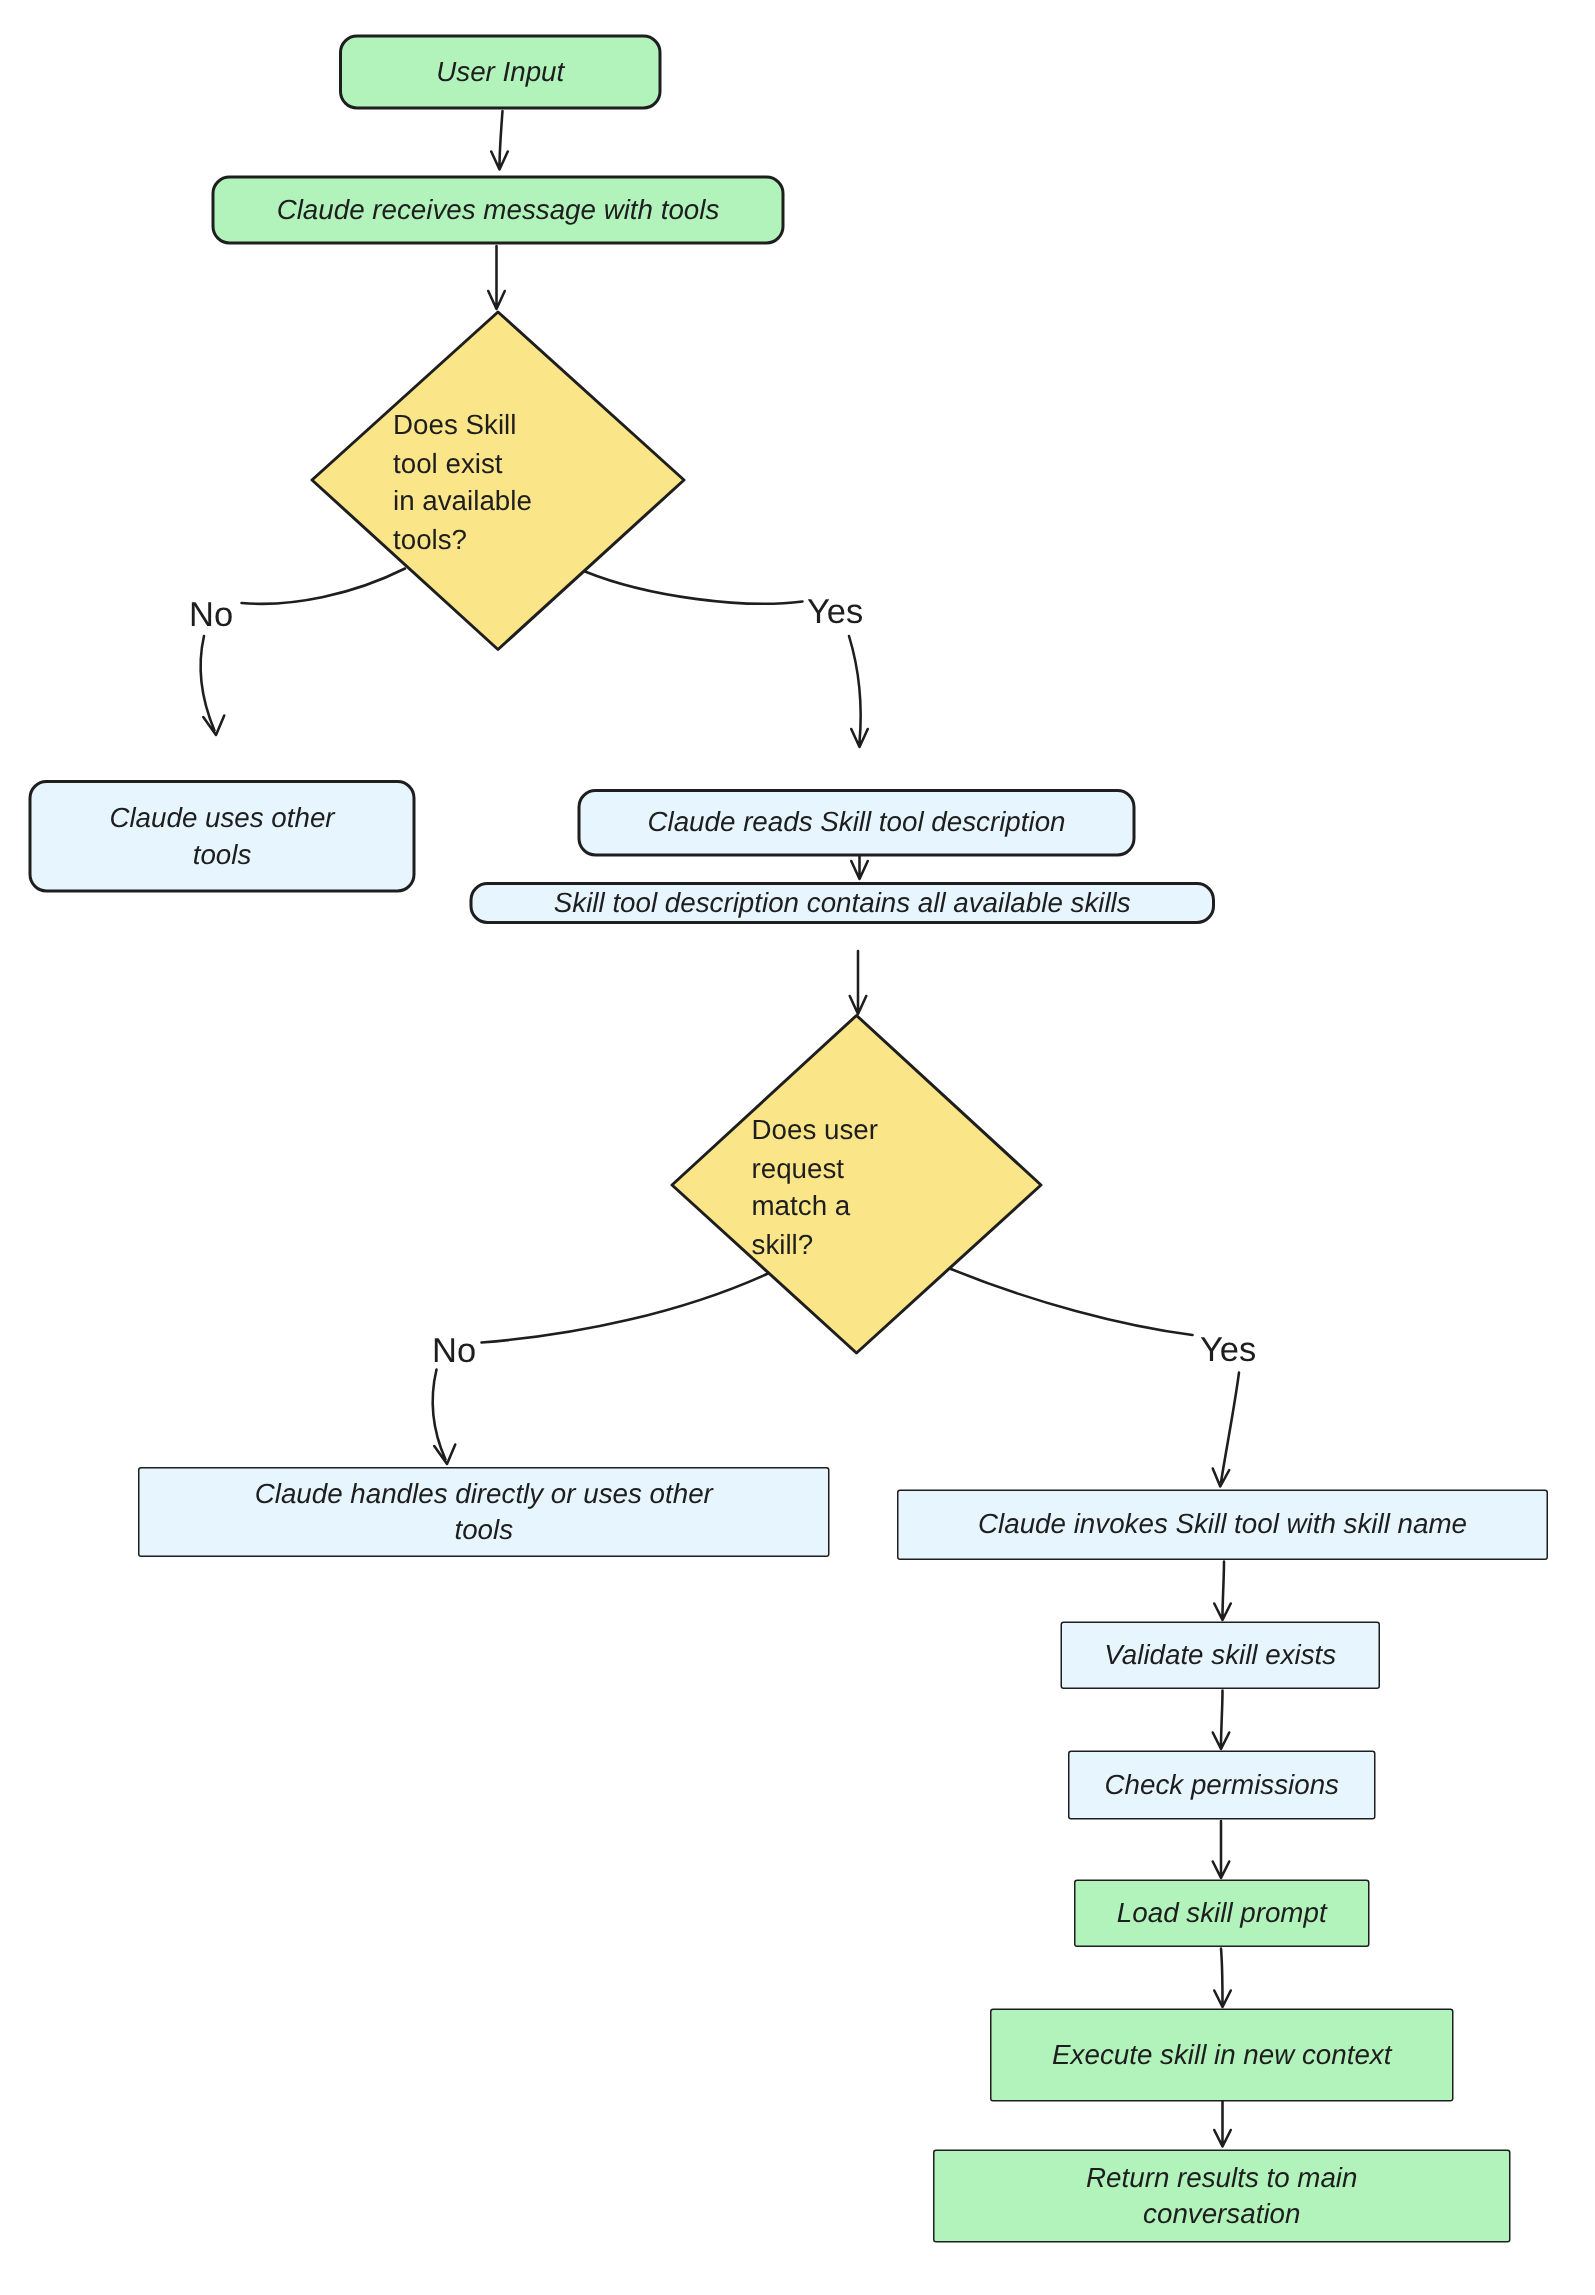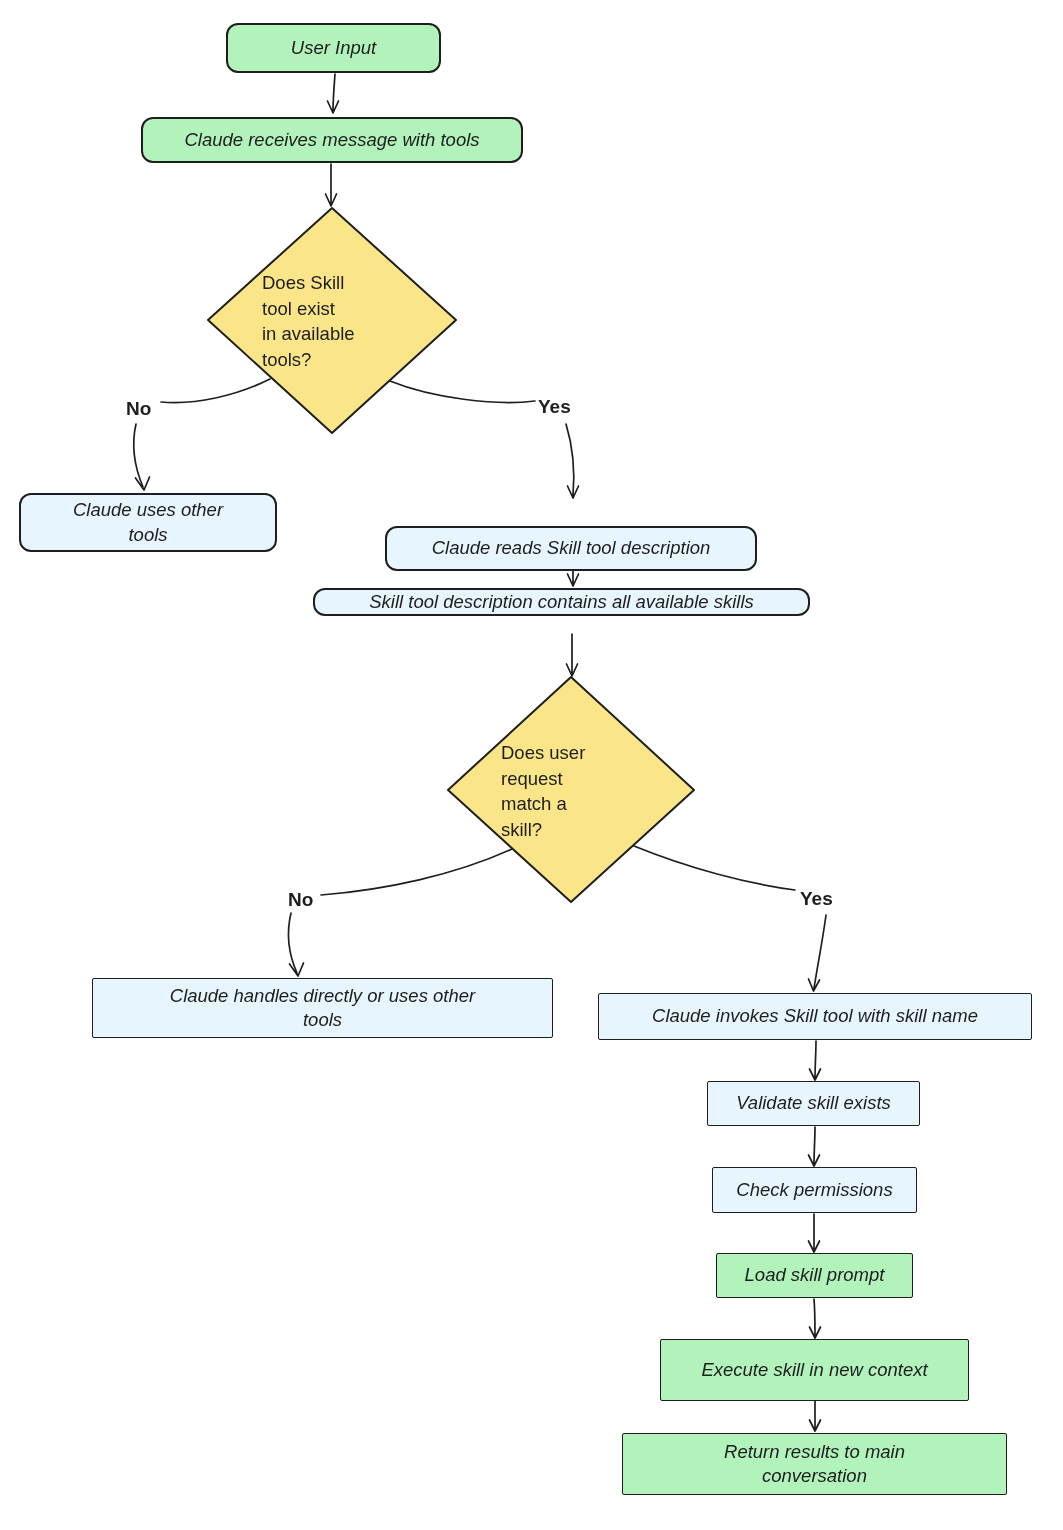--- a/index.html
+++ b/index.html
@@ -45,23 +45,22 @@
   .oneline { white-space: nowrap; }
   .dtext {
     position: absolute;
     text-align: left;
     font-size: 18.5px;
     line-height: 25.5px;
     white-space: pre-line;
   }
   .elabel {
     position: absolute;
-    font-size: 19px;
+    font-size: 23px;
     line-height: 20px;
-    font-weight: bold;
   }
 </style>
 </head>
 <body>
 
 <div class="canvas">
 
   <svg class="wires" viewBox="0 0 1063 1530">
     <g>
       <path class="edge" d="M335,74 C334,88 333,100 333,111 M327.5,101 L333,113 L338.5,101"></path>
@@ -92,21 +91,21 @@
 
   <div class="dtext" style="left:262px; top:270px; width:140px;">Does Skill
 tool exist
 in available
 tools?</div>
 
   <div class="elabel" style="left:126px; top:399px;">No</div>
 
   <div class="elabel" style="left:538px; top:397px;">Yes</div>
 
-  <div class="node rounded blue" style="left:19px; top:493px; width:258px; height:59px; padding:2px 32px;">Claude uses other tools</div>
+  <div class="node rounded blue" style="left:19px; top:520px; width:258px; height:75px; padding:2px 32px;">Claude uses other tools</div>
 
   <div class="node rounded blue oneline" style="left:385px; top:526px; width:372px; height:45px;">Claude reads Skill tool description</div>
 
   <div class="node rounded blue oneline" style="left:313px; top:588px; width:497px; height:28px; padding:2px 6px;">Skill tool description contains all available skills</div>
 
   <div class="dtext" style="left:501px; top:740px; width:140px;">Does user
 request
 match a
 skill?</div>
 

